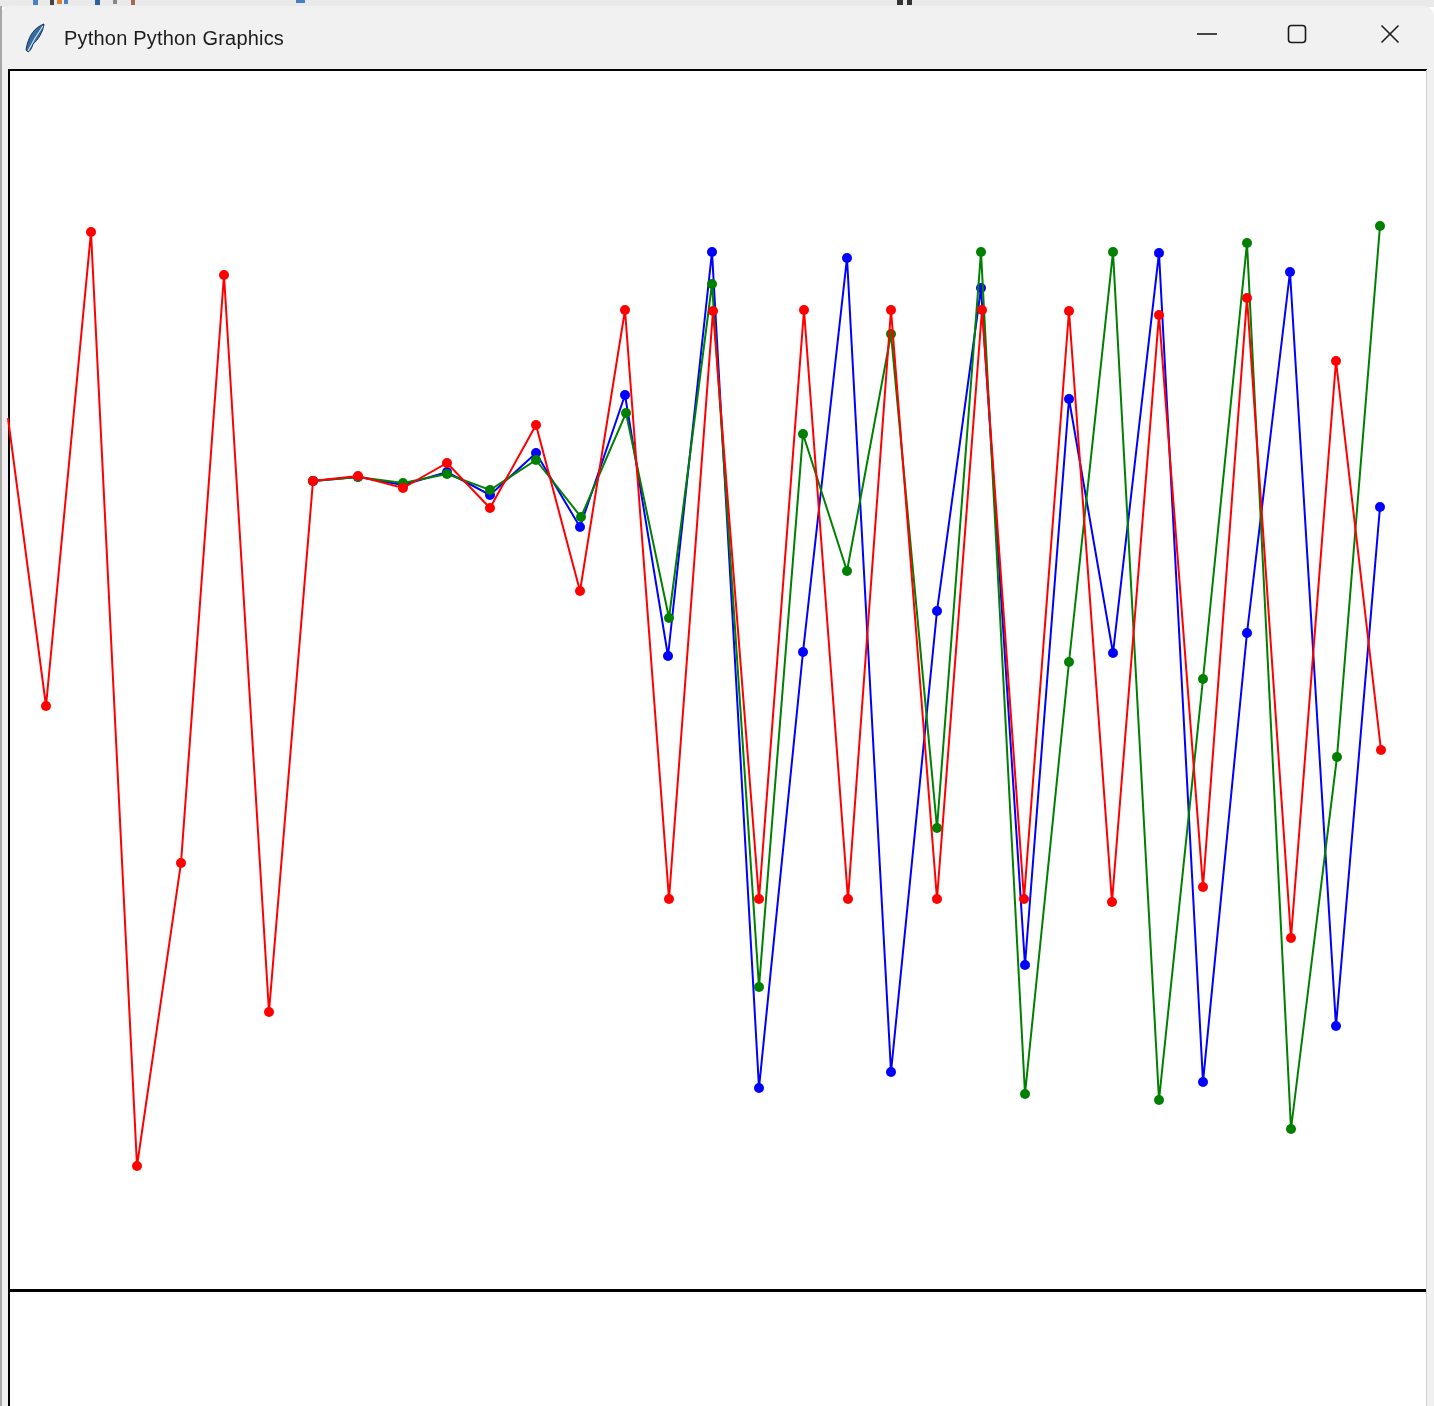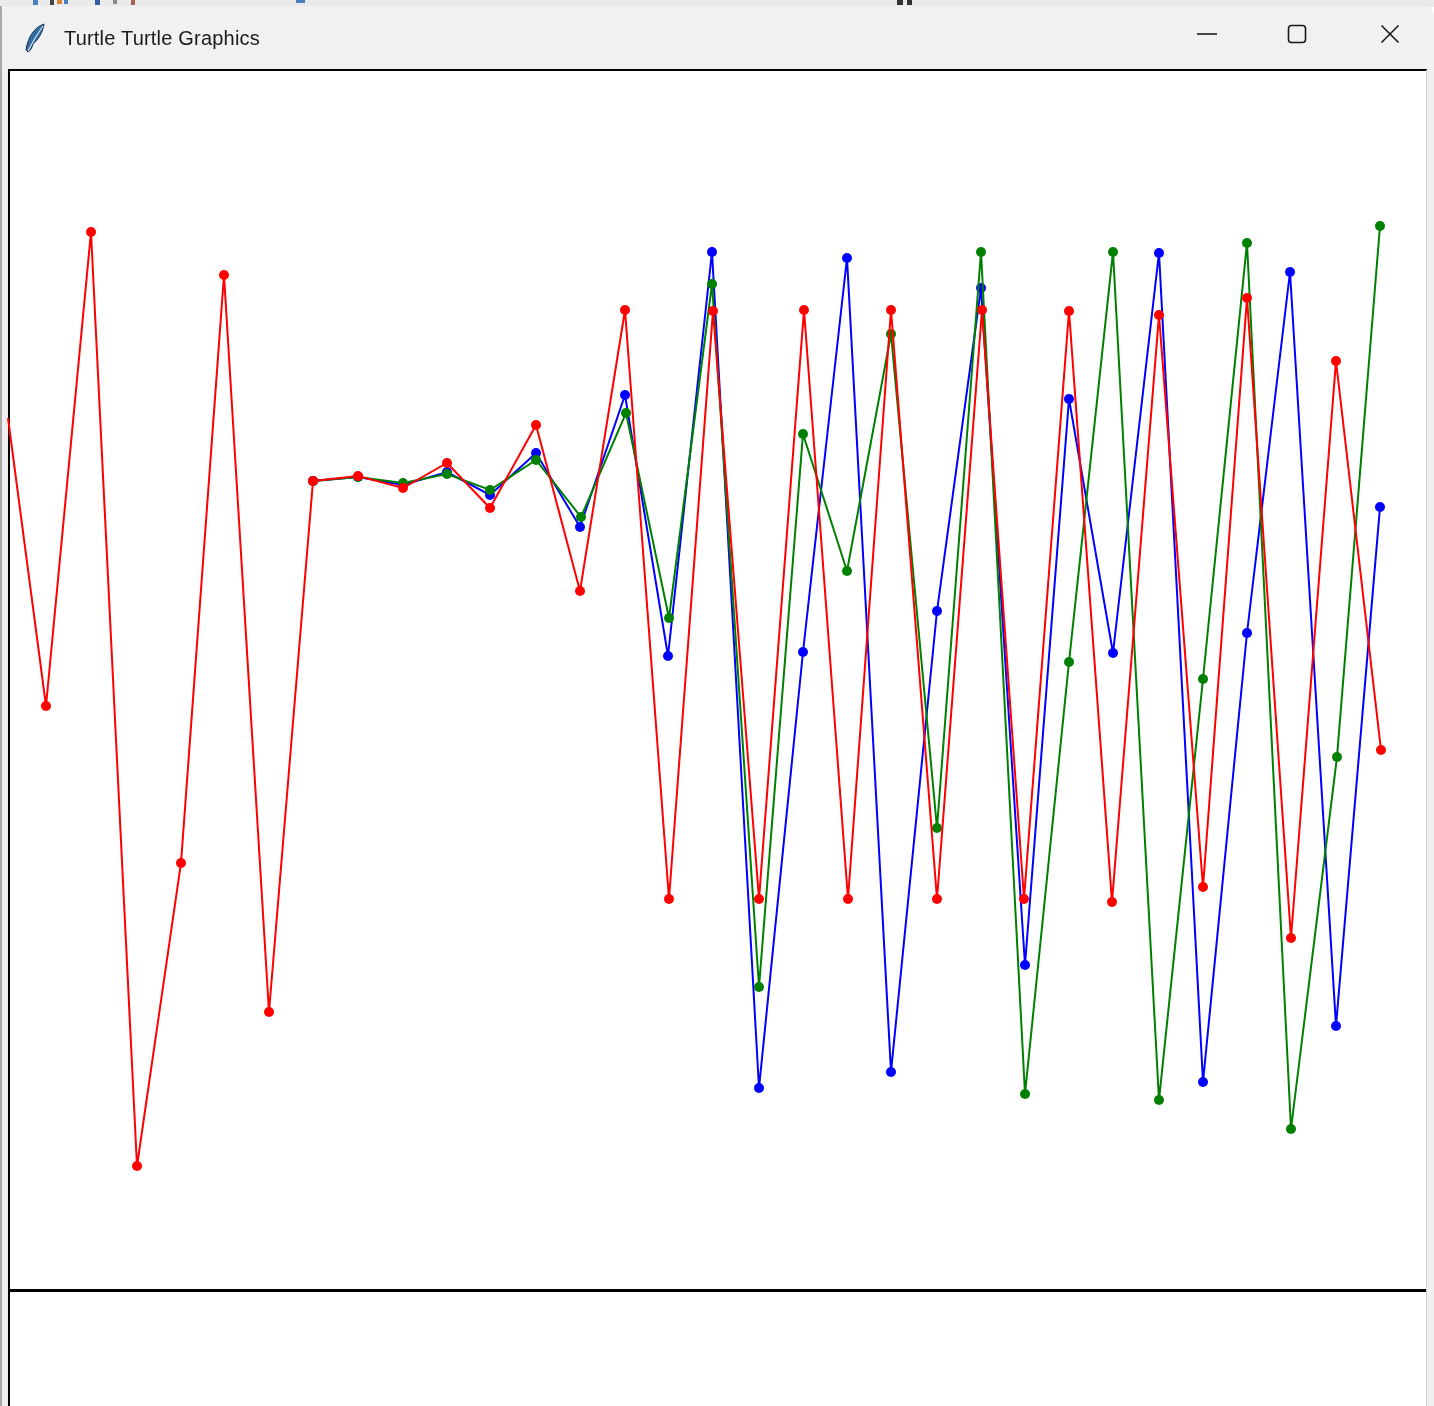--- a/index.html
+++ b/index.html
@@ -70,21 +70,21 @@
   <div class="fragment fr10"></div>
 </div>
 
 <div class="titlebar">
   <span class="app-icon">
     <svg width="22" height="30" viewBox="0 0 22 30">
       <path d="M20 1 C11 4 4 13 2 27 L4 29 C6 28 8 25 9 21 C14 17 19 9 20 1 Z" fill="#356b9e" stroke="#17365c" stroke-width="1"></path>
       <path d="M4 28 C8 20 14 10 19 3" stroke="#cfe0ef" stroke-width="1.2" fill="none"></path>
     </svg>
   </span>
-  <span class="title-text">Turtle Turtle Graphics</span>
+  <span class="title-text">Python Python Graphics</span>
 
   <div class="ctl ctl-min">
     <span>
       <svg width="22" height="22" viewBox="0 0 22 22">
         <line x1="1" y1="11" x2="21" y2="11" stroke="#1a1a1a" stroke-width="1.6"></line>
       </svg>
     </span>
   </div>
   <div class="ctl ctl-max">
     <span>

